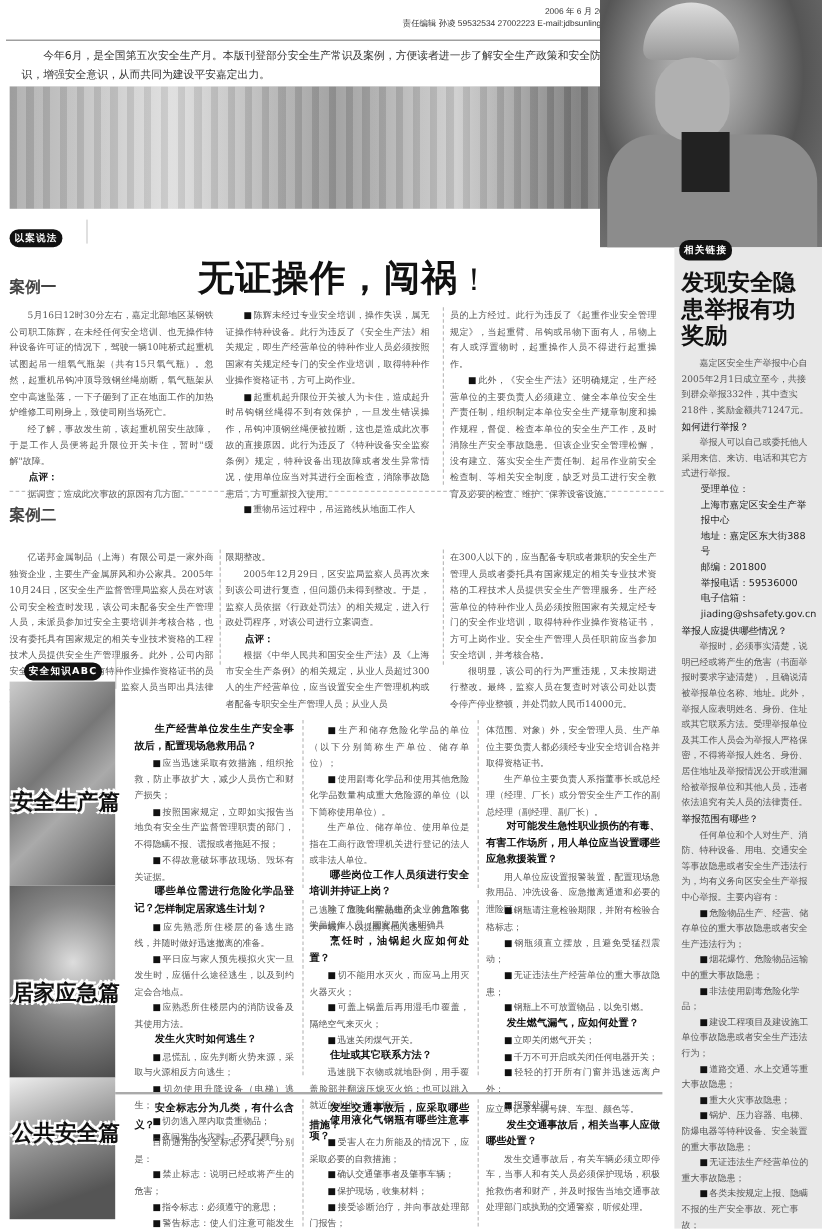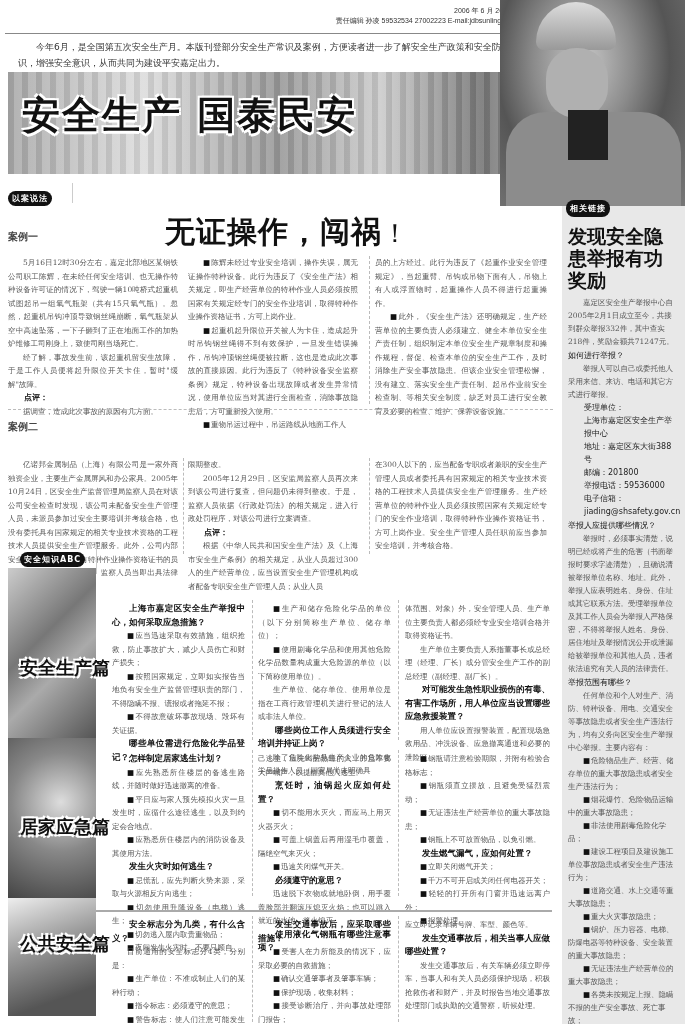--- a/index.html
+++ b/index.html
@@ -21,56 +21,55 @@
 .worker .collar{position:absolute;top:110px;left:68px;width:40px;height:50px;background:#222}
 .tag{display:inline-block;background:#111;color:#fff;font-size:8px;font-weight:bold;border-radius:8px;padding:2px 4px;letter-spacing:1px}
 .sec-tag{position:absolute;top:186px;left:8px}
 .sec-tag-rule{position:absolute;top:183px;left:72px;height:20px;border-left:1px solid #ccc}
 .sidebar{position:absolute;top:206px;left:562px;width:123px;height:818px;background:#e8e8e8;padding:6px 6px;font-size:7.5px;line-height:13px;color:#555}
 .sidebar .stag{position:absolute;top:-6px;left:4px}
 .side-title{font-size:19px;font-weight:bold;color:#111;line-height:22px;margin-top:14px;margin-bottom:4px;font-family:"Liberation Sans",sans-serif}
 .sidebar p{text-indent:2em;font-family:"DejaVu Serif",serif}
 .sidebar h4{font-size:8px;font-weight:normal;color:#111;margin-top:1px}
 .sidebar .addr{padding-left:2em;color:#222;font-size:8px}
-.case-label{position:absolute;font-size:10px;color:#444;font-weight:bold}
+.case-label{position:absolute;font-size:13px;color:#444;font-weight:bold}
 .case-title{position:absolute;font-size:30px;font-weight:bold;color:#111;letter-spacing:1px;font-family:"Liberation Sans",sans-serif}
 .case-title .ex{font-weight:normal;font-size:26px}
 .col{position:absolute;font-size:7.5px;line-height:13.5px;color:#555;font-family:"DejaVu Serif",serif;text-align:justify}
 .col p{text-indent:2em}
 .col .h{font-weight:bold;color:#111;font-family:"DejaVu Sans",sans-serif;font-size:8px}
 .col .hc{font-weight:bold;color:#111;font-family:"DejaVu Sans",sans-serif;font-size:8.5px;text-indent:2em}
 .dash-v{position:absolute;border-left:1px dashed #bbb}
 .dash-h{position:absolute;border-top:1px dashed #bbb}
 .solid-h{position:absolute;border-top:2px solid #aaa}
 .abc-tag{position:absolute;top:547px;left:20px}
 .abc-rule{position:absolute;top:544px;left:96px;height:30px;border-left:1px solid #ccc}
 .photo{position:absolute;left:8px;width:88px;overflow:visible}
 .photo .img{position:absolute;inset:0}
-.photo-label{position:absolute;left:20px;font-size:18px;font-weight:bold;color:#111;white-space:nowrap;text-shadow:-2px -2px 0 #fff,2px -2px 0 #fff,-2px 2px 0 #fff,2px 2px 0 #fff;font-family:"Liberation Sans",sans-serif}
+.photo-label{position:absolute;left:10px;font-size:18px;font-weight:bold;color:#111;white-space:nowrap;text-shadow:-2px -2px 0 #fff,2px -2px 0 #fff,-2px 2px 0 #fff,2px 2px 0 #fff;font-family:"Liberation Sans",sans-serif}
 .sq::before{content:"■";color:#111;margin-right:1px}
 </style>
 </head>
 <body>
 
 <div class="page">
 
   <div class="hdr-meta">
     <div>2006 年 6 月 26 日  星期一</div>
     <div>责任编辑  孙凌  59532534  27002223  E-mail:jdbsunling@163.com</div>
   </div>
   <div class="hdr-special">专版</div>
   <div class="hdr-mast">嘉定报</div>
   <div class="hdr-num">7</div>
   <div class="hdr-rule"></div>
 
   <p class="intro">今年6月，是全国第五次安全生产月。本版刊登部分安全生产常识及案例，方便读者进一步了解安全生产政策和安全防范知识，增强安全意识，从而共同为建设平安嘉定出力。</p>
 
   <div class="banner">
     <div class="pipes"></div>
-    <div class="banner-title">安全生产  国泰民安</div>
   </div>
   <div class="worker">
     <div class="helmet"></div>
     <div class="body"></div>
     <div class="face"></div>
     <div class="collar"></div>
   </div>
 
   <div class="sec-tag"><span class="tag">以案说法</span></div>
   <div class="sec-tag-rule"></div>
@@ -105,20 +104,21 @@
   <div class="dash-v" style="top:458px;left:183px;height:96px"></div>
   <div class="col" style="top:458px;left:188px;width:170px">
     <p style="text-indent:0">限期整改。</p>
     <p>2005年12月29日，区安监局监察人员再次来到该公司进行复查，但问题仍未得到整改。于是，监察人员依据《行政处罚法》的相关规定，进入行政处罚程序，对该公司进行立案调查。</p>
     <p class="h">点评：</p>
     <p>根据《中华人民共和国安全生产法》及《上海市安全生产条例》的相关规定，从业人员超过300人的生产经营单位，应当设置安全生产管理机构或者配备专职安全生产管理人员；从业人员</p>
   </div>
   <div class="dash-v" style="top:458px;left:369px;height:96px"></div>
   <div class="col" style="top:458px;left:375px;width:172px">
     <p style="text-indent:0">在300人以下的，应当配备专职或者兼职的安全生产管理人员或者委托具有国家规定的相关专业技术资格的工程技术人员提供安全生产管理服务。生产经营单位的特种作业人员必须按照国家有关规定经专门的安全作业培训，取得特种作业操作资格证书，方可上岗作业。安全生产管理人员任职前应当参加安全培训，并考核合格。</p>
+    <p>很明显，该公司的行为严重违规，又未按期进行整改。最终，监察人员在复查时对该公司处以责令停产停业整顿，并处罚款人民币14000元。</p>
   </div>
 
   <div class="sidebar">
     <div class="stag"><span class="tag">相关链接</span></div>
     <div class="side-title">发现安全隐患举报有功奖励</div>
     <p>嘉定区安全生产举报中心自2005年2月1日成立至今，共接到群众举报332件，其中查实218件，奖励金额共71247元。</p>
     <h4>如何进行举报？</h4>
     <p>举报人可以自己或委托他人采用来信、来访、电话和其它方式进行举报。</p>
     <div class="addr">受理单位：</div>
     <div class="addr">上海市嘉定区安全生产举报中心</div>
@@ -155,21 +155,21 @@
     <div class="img" style="background:radial-gradient(circle at 60% 40%,#ddd,#888 45%,#444)"></div>
   </div>
   <div class="photo-label" style="top:815px">居家应急篇</div>
 
   <div class="photo" style="top:898px;height:118px">
     <div class="img" style="background:linear-gradient(160deg,#eee,#999 40%,#555 80%)"></div>
   </div>
   <div class="photo-label" style="top:932px">公共安全篇</div>
 
   <div class="col" style="top:602px;left:112px;width:133px">
-    <p class="hc">上海市嘉定区安全生产举报中心，如何采取应急措施？</p>
+    <p class="hc">生产经营单位发生生产安全事故后，配置现场急救用品？</p>
     <p class="sq">应当迅速采取有效措施，组织抢救，防止事故扩大，减少人员伤亡和财产损失；</p>
     <p class="sq">按照国家规定，立即如实报告当地负有安全生产监督管理职责的部门，不得隐瞒不报、谎报或者拖延不报；</p>
     <p class="sq">不得故意破坏事故现场、毁坏有关证据。</p>
     <p class="hc">哪些单位需进行危险化学品登记？</p>
   </div>
   <div class="dash-v" style="top:600px;left:252px;height:140px"></div>
   <div class="col" style="top:602px;left:258px;width:133px">
     <p class="sq">生产和储存危险化学品的单位（以下分别简称生产单位、储存单位）；</p>
     <p class="sq">使用剧毒化学品和使用其他危险化学品数量构成重大危险源的单位（以下简称使用单位）。</p>
     <p>生产单位、储存单位、使用单位是指在工商行政管理机关进行登记的法人或非法人单位。</p>
@@ -195,42 +195,42 @@
     <p class="sq">切勿逃入屋内取贵重物品；</p>
     <p class="sq">夜间发生火灾时，不要只顾自</p>
   </div>
   <div class="dash-v" style="top:750px;left:252px;height:146px"></div>
   <div class="col" style="top:752px;left:258px;width:133px">
     <p style="text-indent:0">己逃生，应先叫醒熟睡的人，并且不要大声喊声，以提醒其他人逃生。</p>
     <p class="hc">烹饪时，油锅起火应如何处置？</p>
     <p class="sq">切不能用水灭火，而应马上用灭火器灭火；</p>
     <p class="sq">可盖上锅盖后再用湿毛巾覆盖，隔绝空气来灭火；</p>
     <p class="sq">迅速关闭煤气开关。</p>
-    <p class="hc">必须遵守的意思？</p>
+    <p class="hc">住址或其它联系方法？</p>
     <p>迅速脱下衣物或就地卧倒，用手覆盖脸部并翻滚压熄灭火焰；也可以跳入就近的水池，将火熄灭。</p>
     <p class="hc">使用液化气钢瓶有哪些注意事项？</p>
   </div>
   <div class="dash-v" style="top:750px;left:398px;height:146px"></div>
   <div class="col" style="top:752px;left:405px;width:145px">
     <p class="sq">钢瓶请注意检验期限，并附有检验合格标志；</p>
     <p class="sq">钢瓶须直立摆放，且避免受猛烈震动；</p>
     <p class="sq">无证违法生产经营单位的重大事故隐患；</p>
     <p class="sq">钢瓶上不可放置物品，以免引燃。</p>
     <p class="hc">发生燃气漏气，应如何处置？</p>
     <p class="sq">立即关闭燃气开关；</p>
     <p class="sq">千万不可开启或关闭任何电器开关；</p>
     <p class="sq">轻轻的打开所有门窗并迅速远离户外；</p>
     <p class="sq">报警处理。</p>
   </div>
   <div class="solid-h" style="top:910px;left:96px;width:456px"></div>
 
   <div class="col" style="top:918px;left:112px;width:133px">
     <p class="hc">安全标志分为几类，有什么含义？</p>
     <p>目前通用的安全标志分4类，分别是：</p>
-    <p class="sq">生产单位：不准或制止人们的某种行动；</p>
+    <p class="sq">禁止标志：说明已经或将产生的危害；</p>
     <p class="sq">指令标志：必须遵守的意思；</p>
     <p class="sq">警告标志：使人们注意可能发生的危险；</p>
 
   </div>
   <div class="dash-v" style="top:916px;left:252px;height:106px"></div>
   <div class="col" style="top:918px;left:258px;width:133px">
     <p class="hc">发生交通事故后，应采取哪些措施？</p>
     <p class="sq">受害人在力所能及的情况下，应采取必要的自救措施；</p>
     <p class="sq">确认交通肇事者及肇事车辆；</p>
     <p class="sq">保护现场，收集材料；</p>

